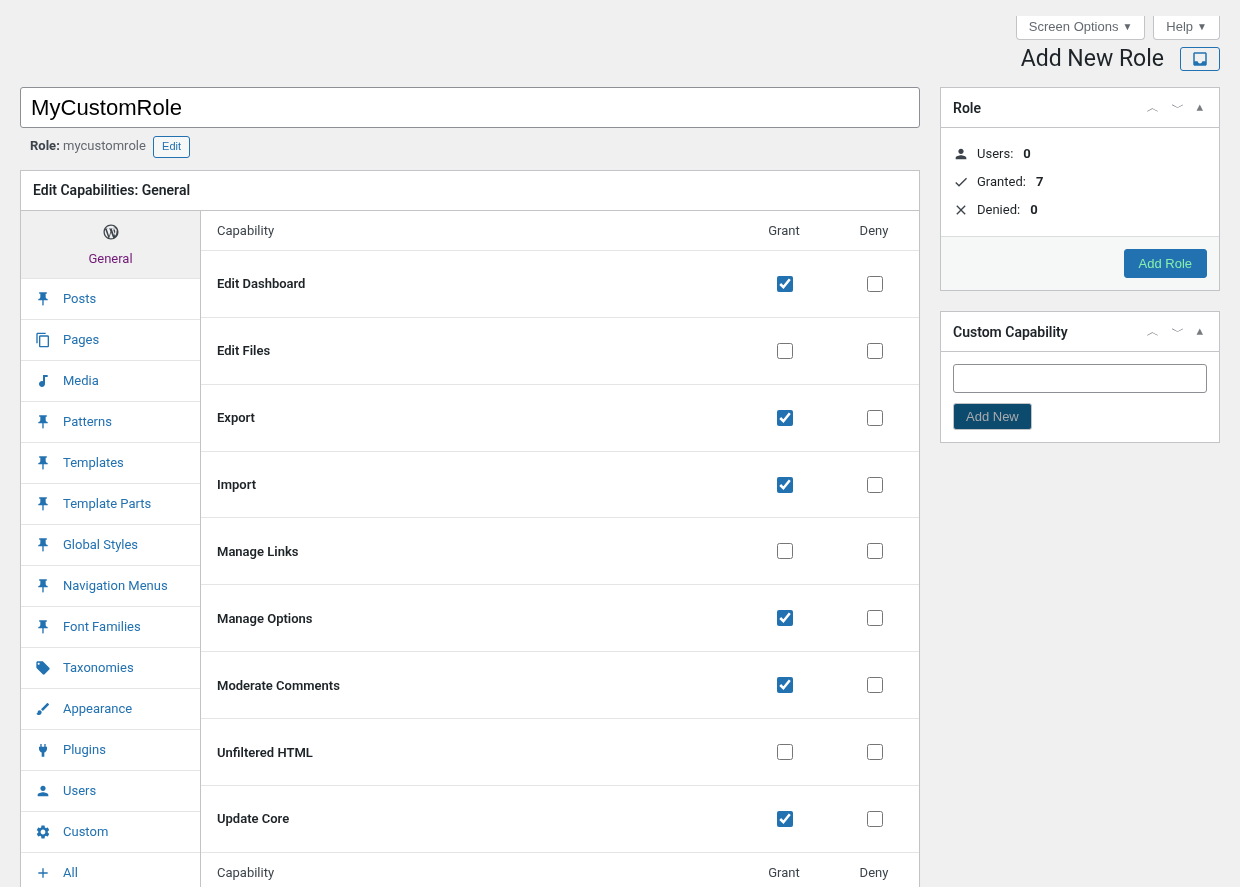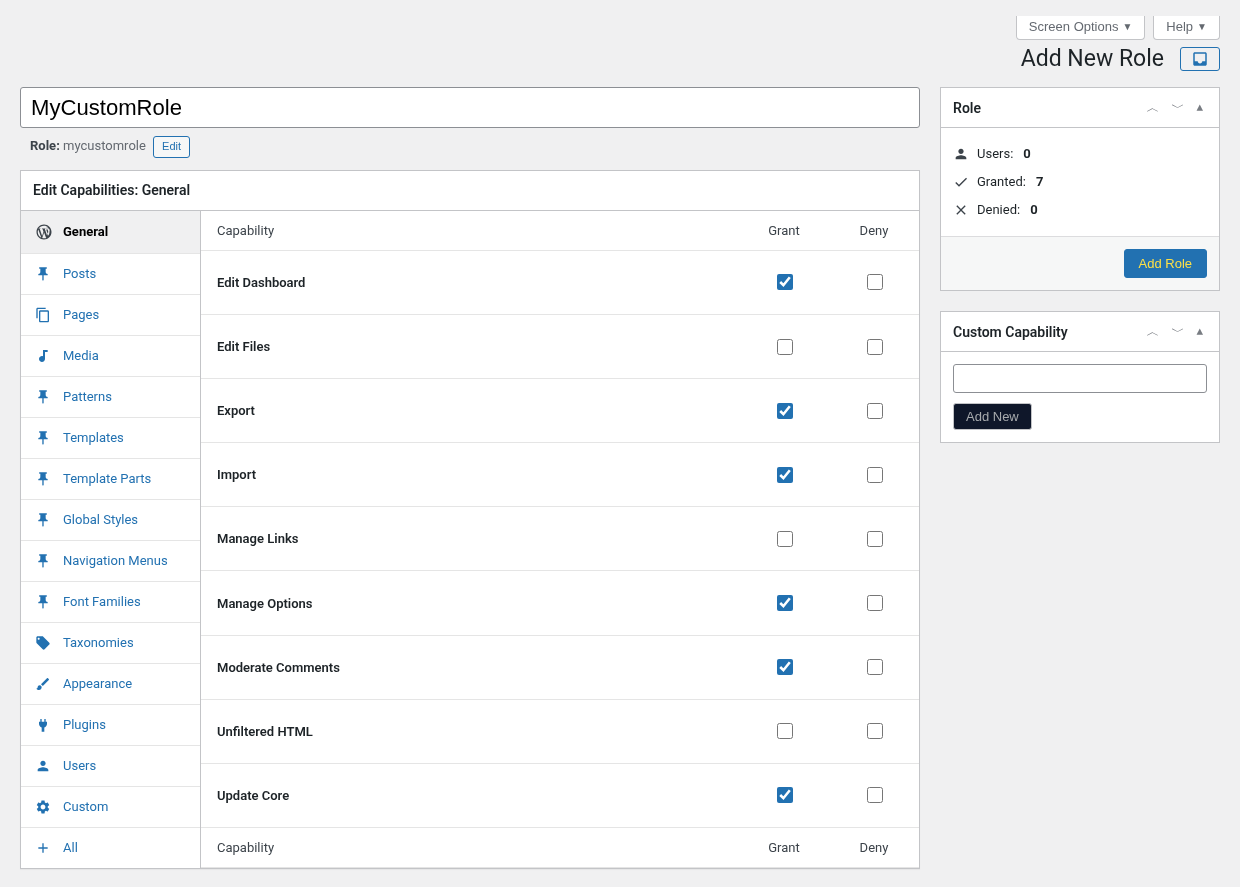--- a/index.html
+++ b/index.html
@@ -122,22 +122,23 @@
   gap: 10px;
   padding: 12px 14px;
   border-bottom: 1px solid #e5e5e5;
   color: #2271b1;
   cursor: pointer;
   font-size: 13px;
 }
 .cap-tab:last-child { border-bottom: none; }
 .cap-tab.active {
   background: #f0f0f1;
-  color: #000000;
-  font-weight: 700;
+  color: #701a75;
+  font-weight: 400;
+  flex-direction: column;
 }
 .cap-tab .ticon {
   width: 18px;
   text-align: center;
 }
 .cap-tab.active .ticon svg { fill: #3c434a; }
 .cap-table {
   flex: 1;
   width: 100%;
   border-collapse: collapse;
@@ -184,35 +185,35 @@
 .stat-row strong { margin-left: 2px; }
 .submit-box {
   background: #f6f7f7;
   border-top: 1px solid #dcdcde;
   padding: 12px;
   text-align: right;
 }
 .btn-primary {
   background: #2271b1;
   border: 1px solid #2271b1;
-  color: #fde047;
+  color: #86efac;
   padding: 6px 14px;
   border-radius: 3px;
   font-size: 13px;
   cursor: pointer;
 }
 .custom-input {
   width: 100%;
   border: 1px solid #8c8f94;
   padding: 6px 8px;
   border-radius: 3px;
   margin-bottom: 10px;
 }
 .btn-secondary {
-  background: #0f172a;
+  background: #0c4a6e;
   border: 1px solid #c3c4c7;
   color: #a7aaad;
   padding: 5px 12px;
   border-radius: 3px;
   font-size: 13px;
   cursor: pointer;
 }
 svg { display: block; }
 .pin-icon svg { fill: #2271b1; }
 .svg16 { width: 16px; height: 16px; }

